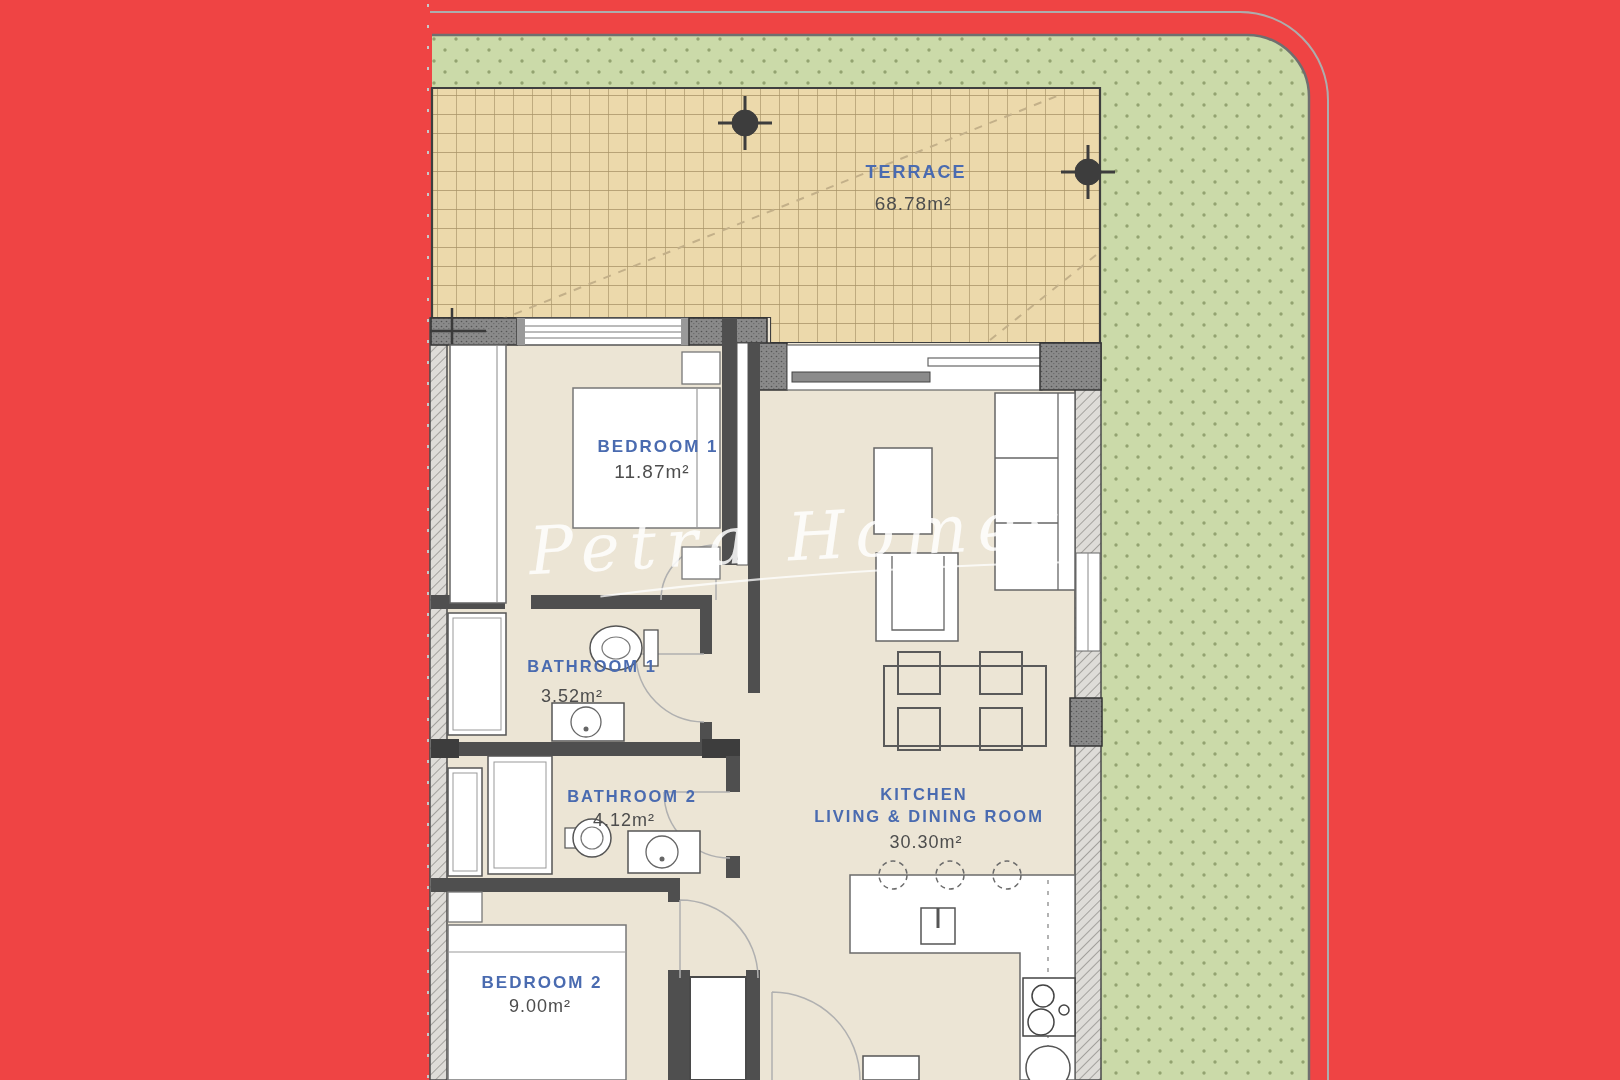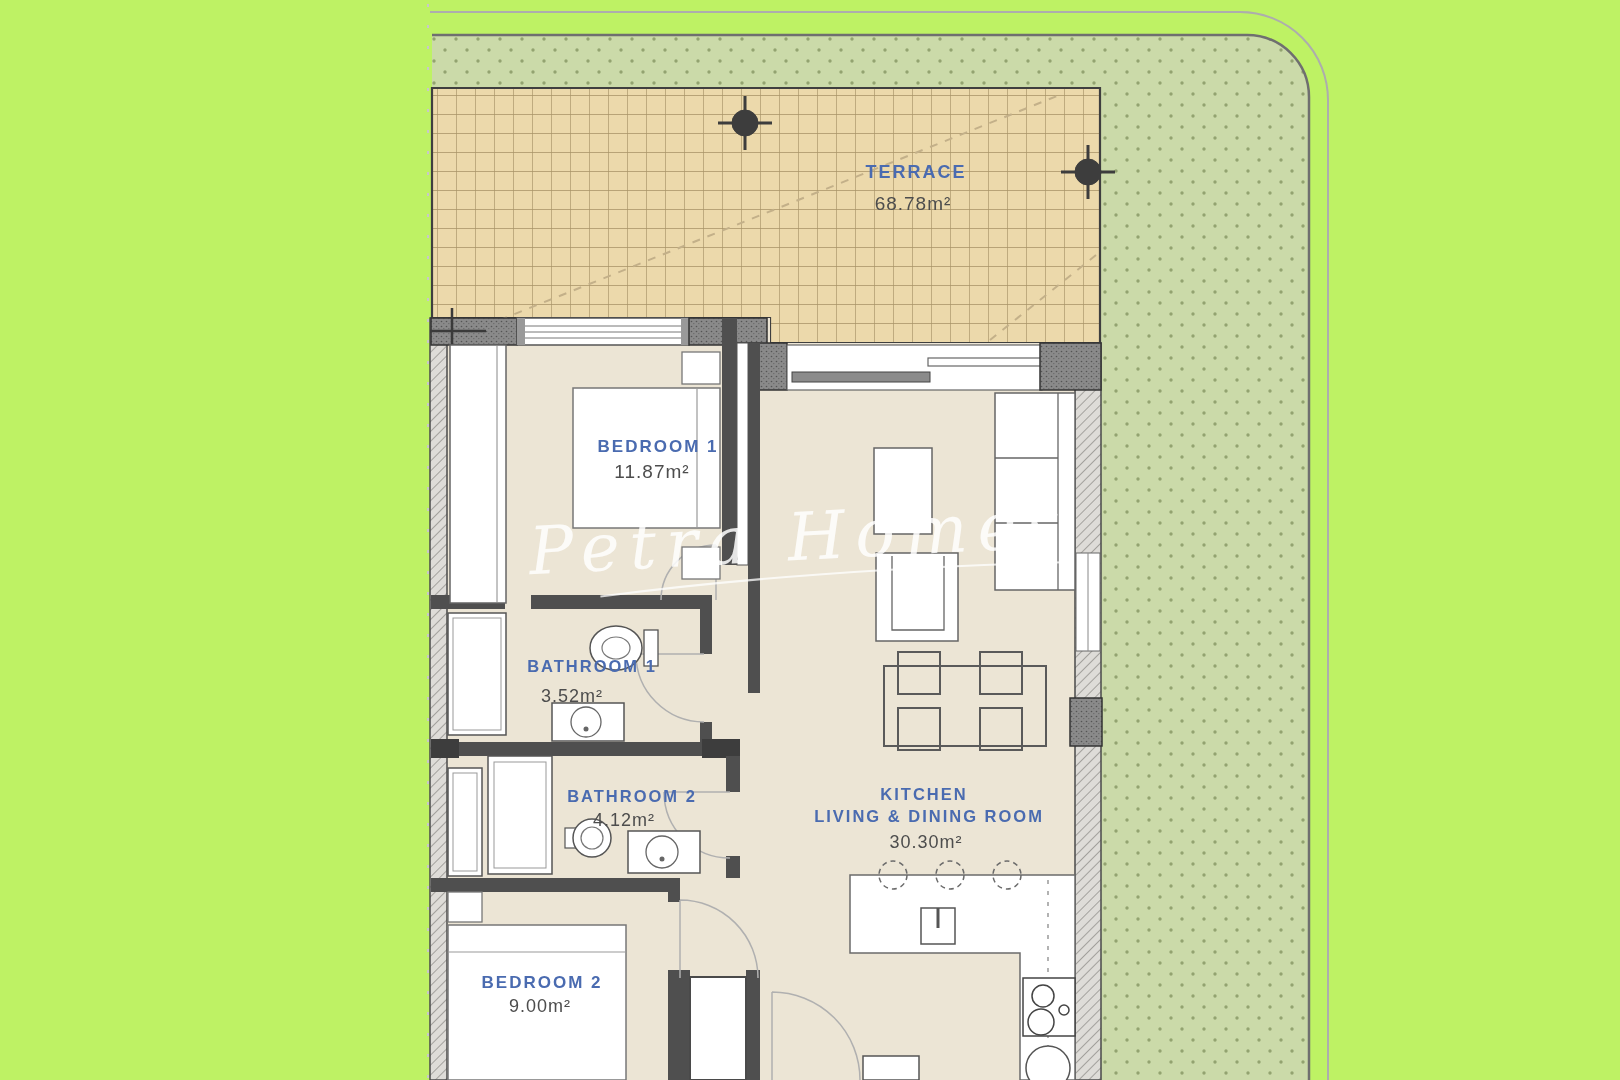--- a/index.html
+++ b/index.html
@@ -1,16 +1,16 @@
 <!DOCTYPE html>
 <html><head>
 <meta charset="utf-8">
 <style>
   html,body{margin:0;padding:0;background:#ffffff;}
-  .page{position:relative;width:1620px;height:1080px;background:#bef264;overflow:hidden;
+  .page{position:relative;width:1620px;height:1080px;background:#ef4444;overflow:hidden;
         font-family:"Liberation Sans",sans-serif;}
   svg{position:absolute;inset:0;display:block;}
   text.room-label{fill:#4a6bb0;font-family:"Liberation Sans",sans-serif;font-weight:bold;letter-spacing:2px;}
   text.area-label{fill:#4d4d4d;font-family:"Liberation Sans",sans-serif;letter-spacing:1px;}
   text.watermark{fill:#ffffff;opacity:.85;font-family:"DejaVu Serif",serif;font-style:italic;letter-spacing:10px;}
 </style>
 </head>
 <body>
 
 <div class="page">

